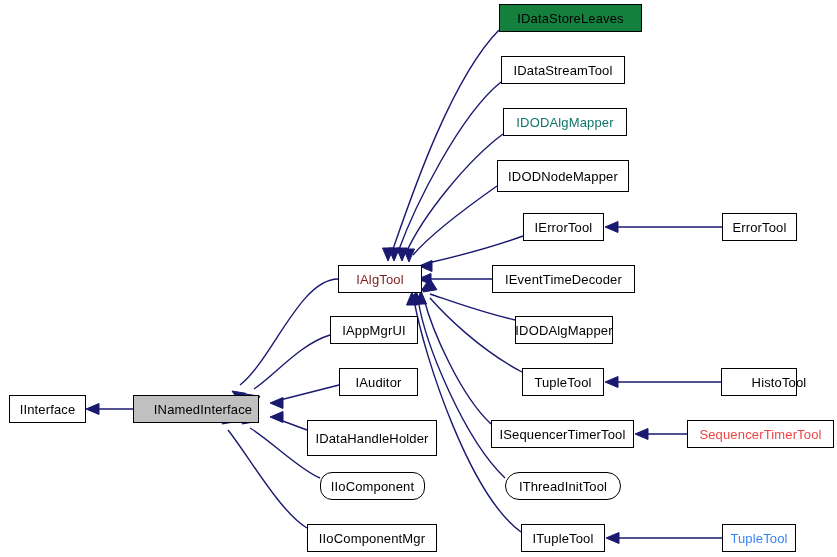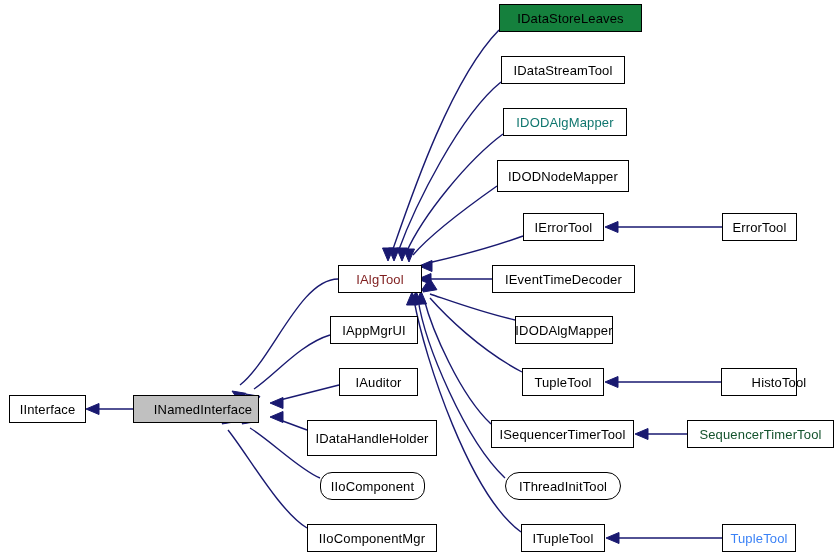--- a/index.html
+++ b/index.html
@@ -199,21 +199,21 @@
       </div>
       <div class="node" style="left: 521px; top: 524px; width: 84px; height: 28px; border-color: rgb(0, 0, 0); background: rgb(255, 255, 255); color: rgb(0, 0, 0);">
         <span class="node-label">ITupleTool</span>
       </div>
       <div class="node" style="left: 722px; top: 213px; width: 75px; height: 28px; border-color: rgb(0, 0, 0); background: rgb(255, 255, 255); color: rgb(0, 0, 0);">
         <span class="node-label">ErrorTool</span>
       </div>
       <div class="node" style="left: 721px; top: 368px; width: 76px; height: 28px; border-color: rgb(0, 0, 0); background: rgb(255, 255, 255); color: rgb(0, 0, 0); padding-left: 40px;">
         <span class="node-label">HistoTool</span>
       </div>
-      <div class="node" style="left: 687px; top: 420px; width: 147px; height: 28px; border-color: rgb(0, 0, 0); background: rgb(255, 255, 255); color: #14532d;">
+      <div class="node" style="left: 687px; top: 420px; width: 147px; height: 28px; border-color: rgb(0, 0, 0); background: rgb(255, 255, 255); color: #ef4444;">
         <span class="node-label">SequencerTimerTool</span>
       </div>
       <div class="node" style="left: 722px; top: 524px; width: 74px; height: 28px; border-color: rgb(0, 0, 0); background: rgb(255, 255, 255); color: #3b82f6;">
         <span class="node-label">TupleTool</span>
       </div>
     </div>
 
 </div>
 
 </body></html>

